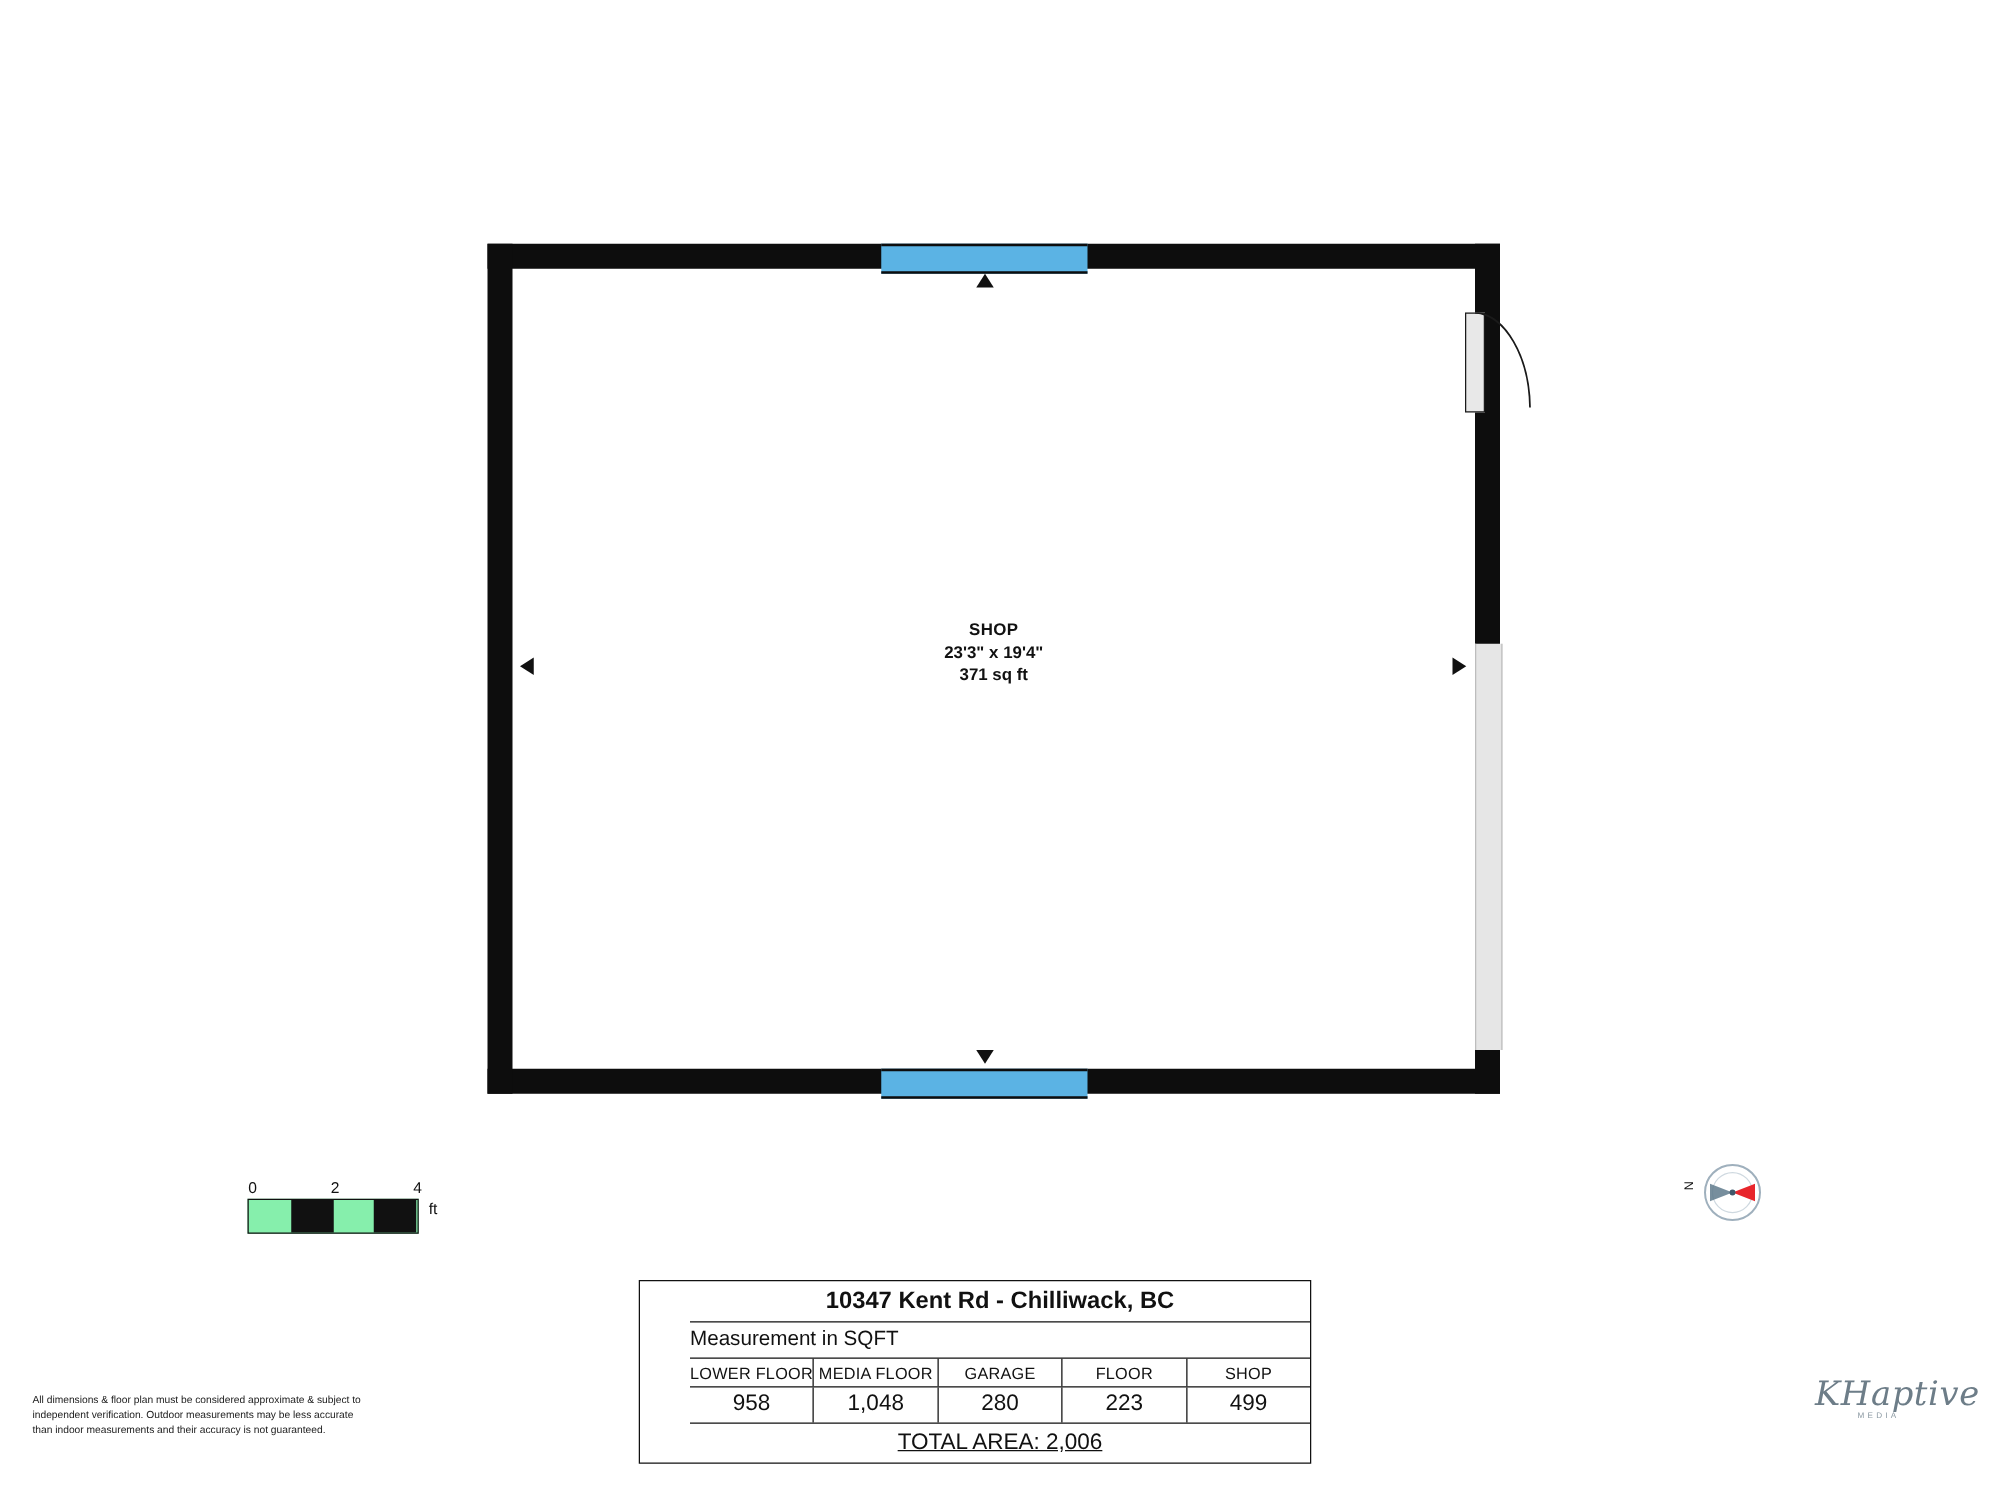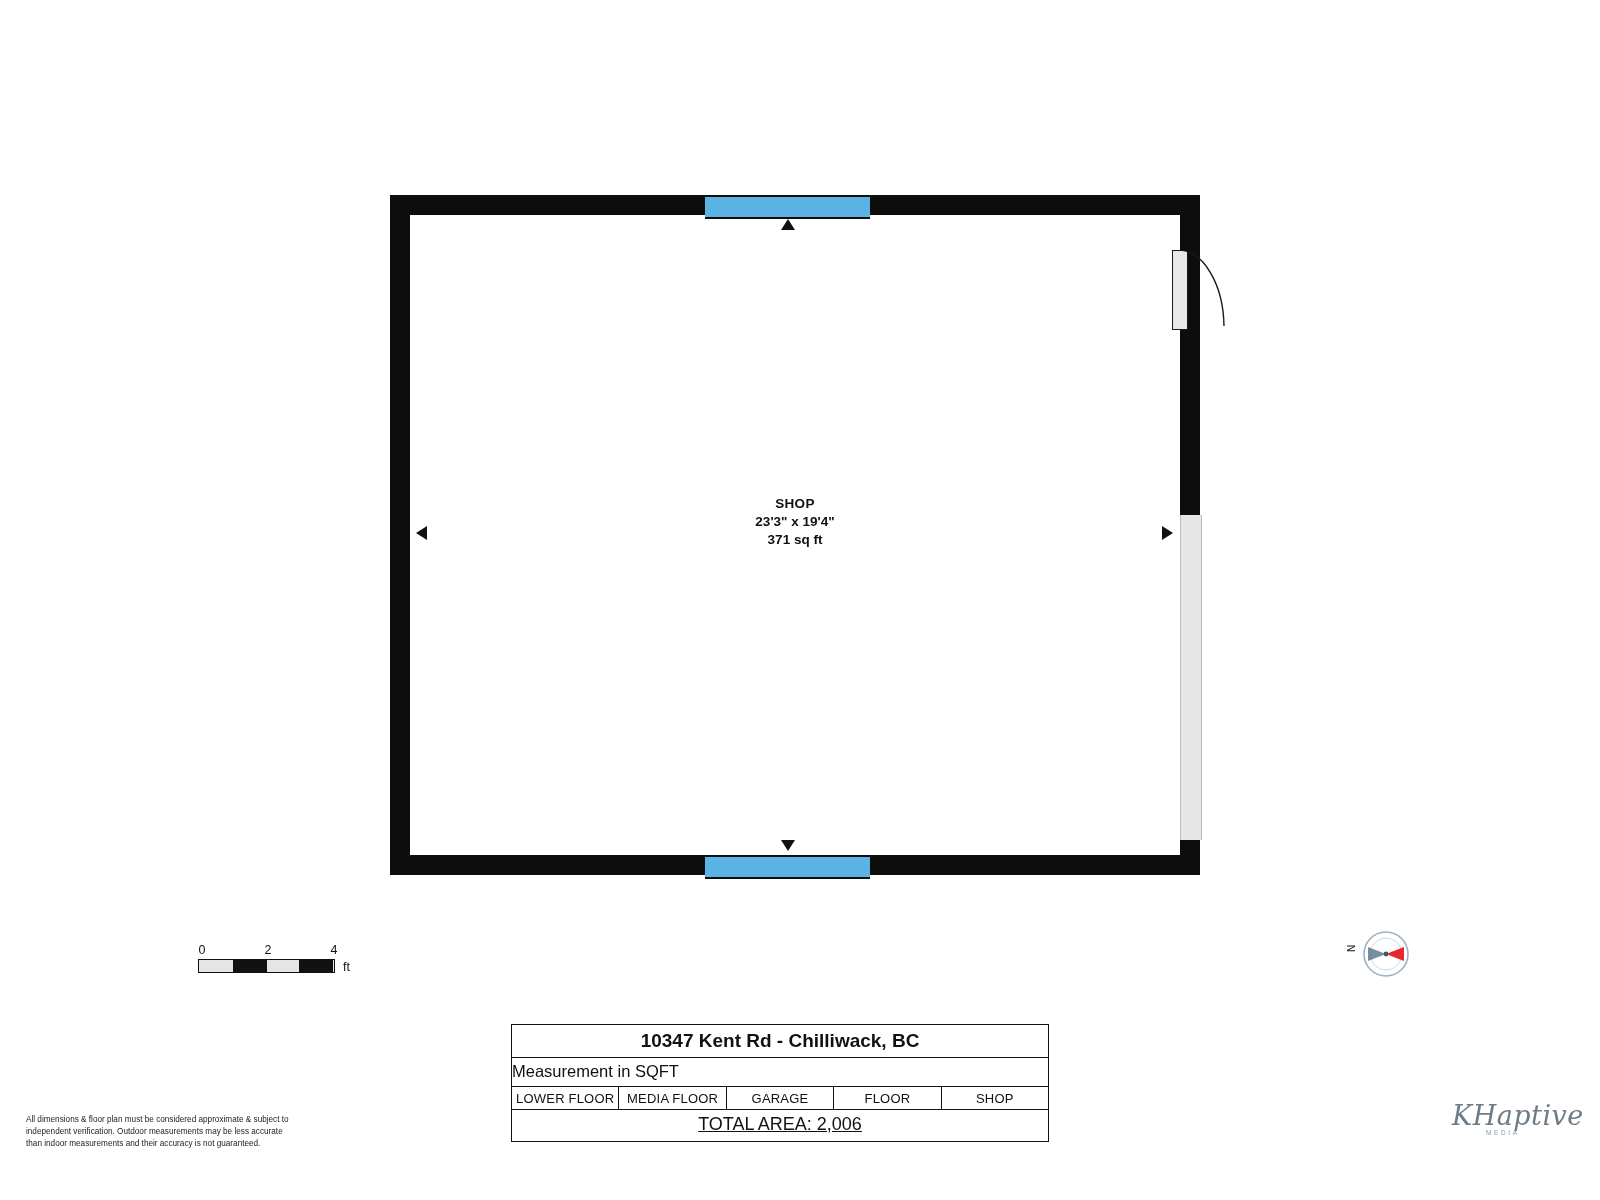--- a/index.html
+++ b/index.html
@@ -141,24 +141,24 @@
   }
   #scale-bar .ticks span {
     position: absolute;
     top: 0;
     transform: translateX(-50%);
     font-size: 12.5px;
   }
   #scale-bar .bar {
     position: relative;
     width: 137px;
-    height: 14px;
+    height: 28px;
     border: 1.5px solid #111;
     box-sizing: border-box;
-    background: #e5e5e5;
+    background: #86efac;
   }
   #scale-bar .seg {
     position: absolute;
     top: 0;
     height: 100%;
     background: #111;
   }
   #scale-bar .unit {
     position: absolute;
     left: 144px;
@@ -185,20 +185,21 @@
 
   
   #legend {
     position: absolute;
     left: 511px;
     top: 1024px;
     width: 538px;
     border: 1.2px solid #111;
     box-sizing: border-box;
     background: #fff;
+    padding-left: 40px;
   }
   #legend .row {
     display: flex;
     border-bottom: 1.2px solid #111;
   }
   #legend .row:last-child { border-bottom: none; }
   #legend .title-row {
     justify-content: center;
     padding: 5px 0 5px;
   }
@@ -346,20 +347,27 @@
   <div class="row subtitle-row">
     <div class="subtitle-text">Measurement in SQFT</div>
   </div>
   <div class="row">
     <div class="head-cell">LOWER FLOOR</div>
     <div class="head-cell">MEDIA FLOOR</div>
     <div class="head-cell">GARAGE</div>
     <div class="head-cell">FLOOR</div>
     <div class="head-cell">SHOP</div>
   </div>
+  <div class="row">
+    <div class="val-cell">958</div>
+    <div class="val-cell">1,048</div>
+    <div class="val-cell">280</div>
+    <div class="val-cell">223</div>
+    <div class="val-cell">499</div>
+  </div>
   <div class="row total-row">
     <div class="total-text">TOTAL AREA: 2,006</div>
   </div>
 </div>
 
 <div id="disclaimer">All dimensions &amp; floor plan must be considered approximate &amp; subject to independent verification.  Outdoor measurements may be less accurate than indoor measurements and their accuracy is not guaranteed.</div>
 
 <div id="watermark">
   <div class="wm-text">KHaptive</div>
   <div class="wm-sub">MEDIA</div>

